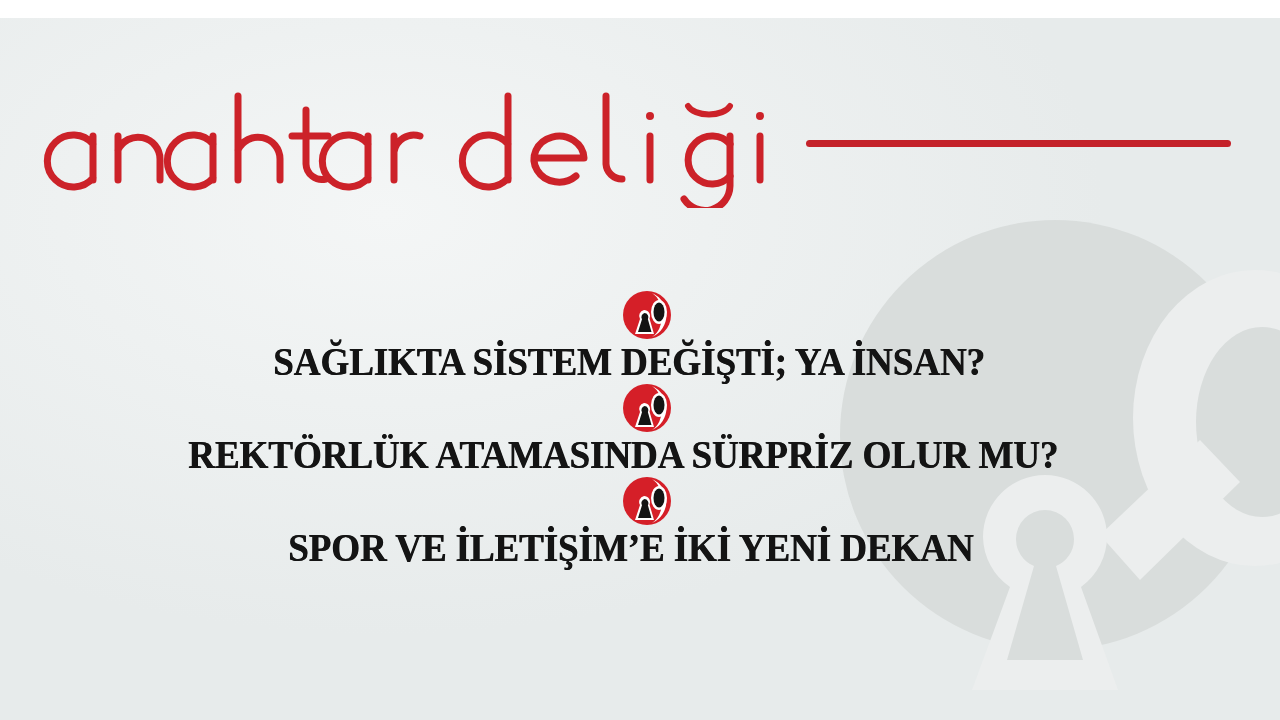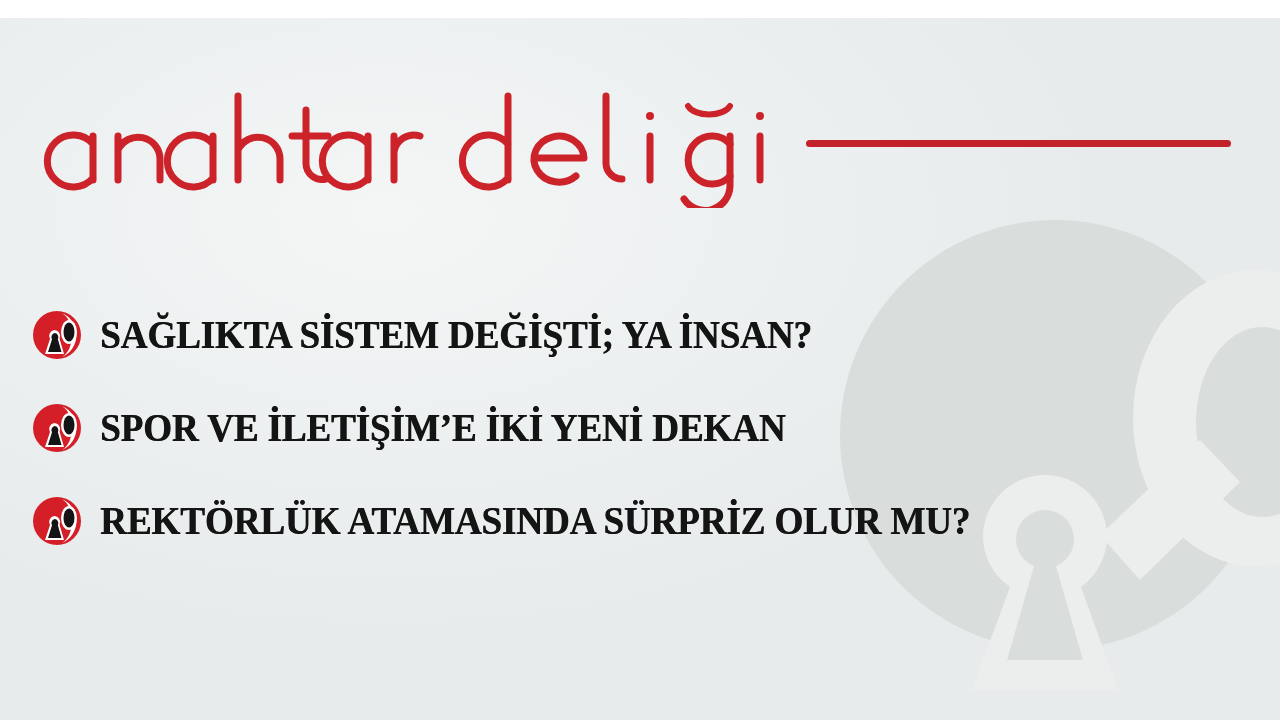--- a/index.html
+++ b/index.html
@@ -94,20 +94,21 @@
     left: 0;
     top: 288px;
     width: 1280px;
   }
   .headline-row {
     position: relative;
     height: 93px;
     display: flex;
     align-items: center;
     padding-left: 32px;
+    flex-direction: column;
   }
   .bullet {
     flex: 0 0 auto;
     width: 54px;
     height: 54px;
     margin-right: 14px;
     position: relative;
   }
   .bullet svg { display: block; }
 
@@ -219,32 +220,32 @@
       <span class="bullet">
         <svg width="54" height="54" viewBox="0 0 54 54">
           <circle cx="25" cy="27" r="24" fill="#d51f28"></circle>
           <path d="M30 5 a24 24 0 0 1 0 44 a17 24 0 0 0 0 -44 Z" fill="#ffffff"></path>
           <ellipse cx="37" cy="24" rx="8" ry="12" fill="#ffffff"></ellipse>
           <ellipse cx="37" cy="24" rx="5.5" ry="9.5" fill="#141414"></ellipse>
           <path d="M22 22 a6 6 0 0 1 5.5 8.5 L32 46 L13 46 L18 31 A6 6 0 0 1 22 22 Z" fill="#ffffff"></path>
           <path d="M22.5 25 a4.2 4.2 0 0 1 3.4 6.2 L29.5 44 L16 44 L20 31.2 A4.2 4.2 0 0 1 22.5 25 Z" fill="#141414"></path>
         </svg>
       </span>
-      <span class="headline-text">SPOR VE İLETİŞİM’E İKİ YENİ DEKAN</span>
+      <span class="headline-text">REKTÖRLÜK ATAMASINDA SÜRPRİZ OLUR MU?</span>
     </div>
 
     <div class="headline-row">
       <span class="bullet">
         <svg width="54" height="54" viewBox="0 0 54 54">
           <circle cx="25" cy="27" r="24" fill="#d51f28"></circle>
           <path d="M30 5 a24 24 0 0 1 0 44 a17 24 0 0 0 0 -44 Z" fill="#ffffff"></path>
           <ellipse cx="37" cy="24" rx="8" ry="12" fill="#ffffff"></ellipse>
           <ellipse cx="37" cy="24" rx="5.5" ry="9.5" fill="#141414"></ellipse>
           <path d="M22 22 a6 6 0 0 1 5.5 8.5 L32 46 L13 46 L18 31 A6 6 0 0 1 22 22 Z" fill="#ffffff"></path>
           <path d="M22.5 25 a4.2 4.2 0 0 1 3.4 6.2 L29.5 44 L16 44 L20 31.2 A4.2 4.2 0 0 1 22.5 25 Z" fill="#141414"></path>
         </svg>
       </span>
-      <span class="headline-text">REKTÖRLÜK ATAMASINDA SÜRPRİZ OLUR MU?</span>
+      <span class="headline-text">SPOR VE İLETİŞİM’E İKİ YENİ DEKAN</span>
     </div>
 
 
   </div>
 </div>
 
 </body></html>

